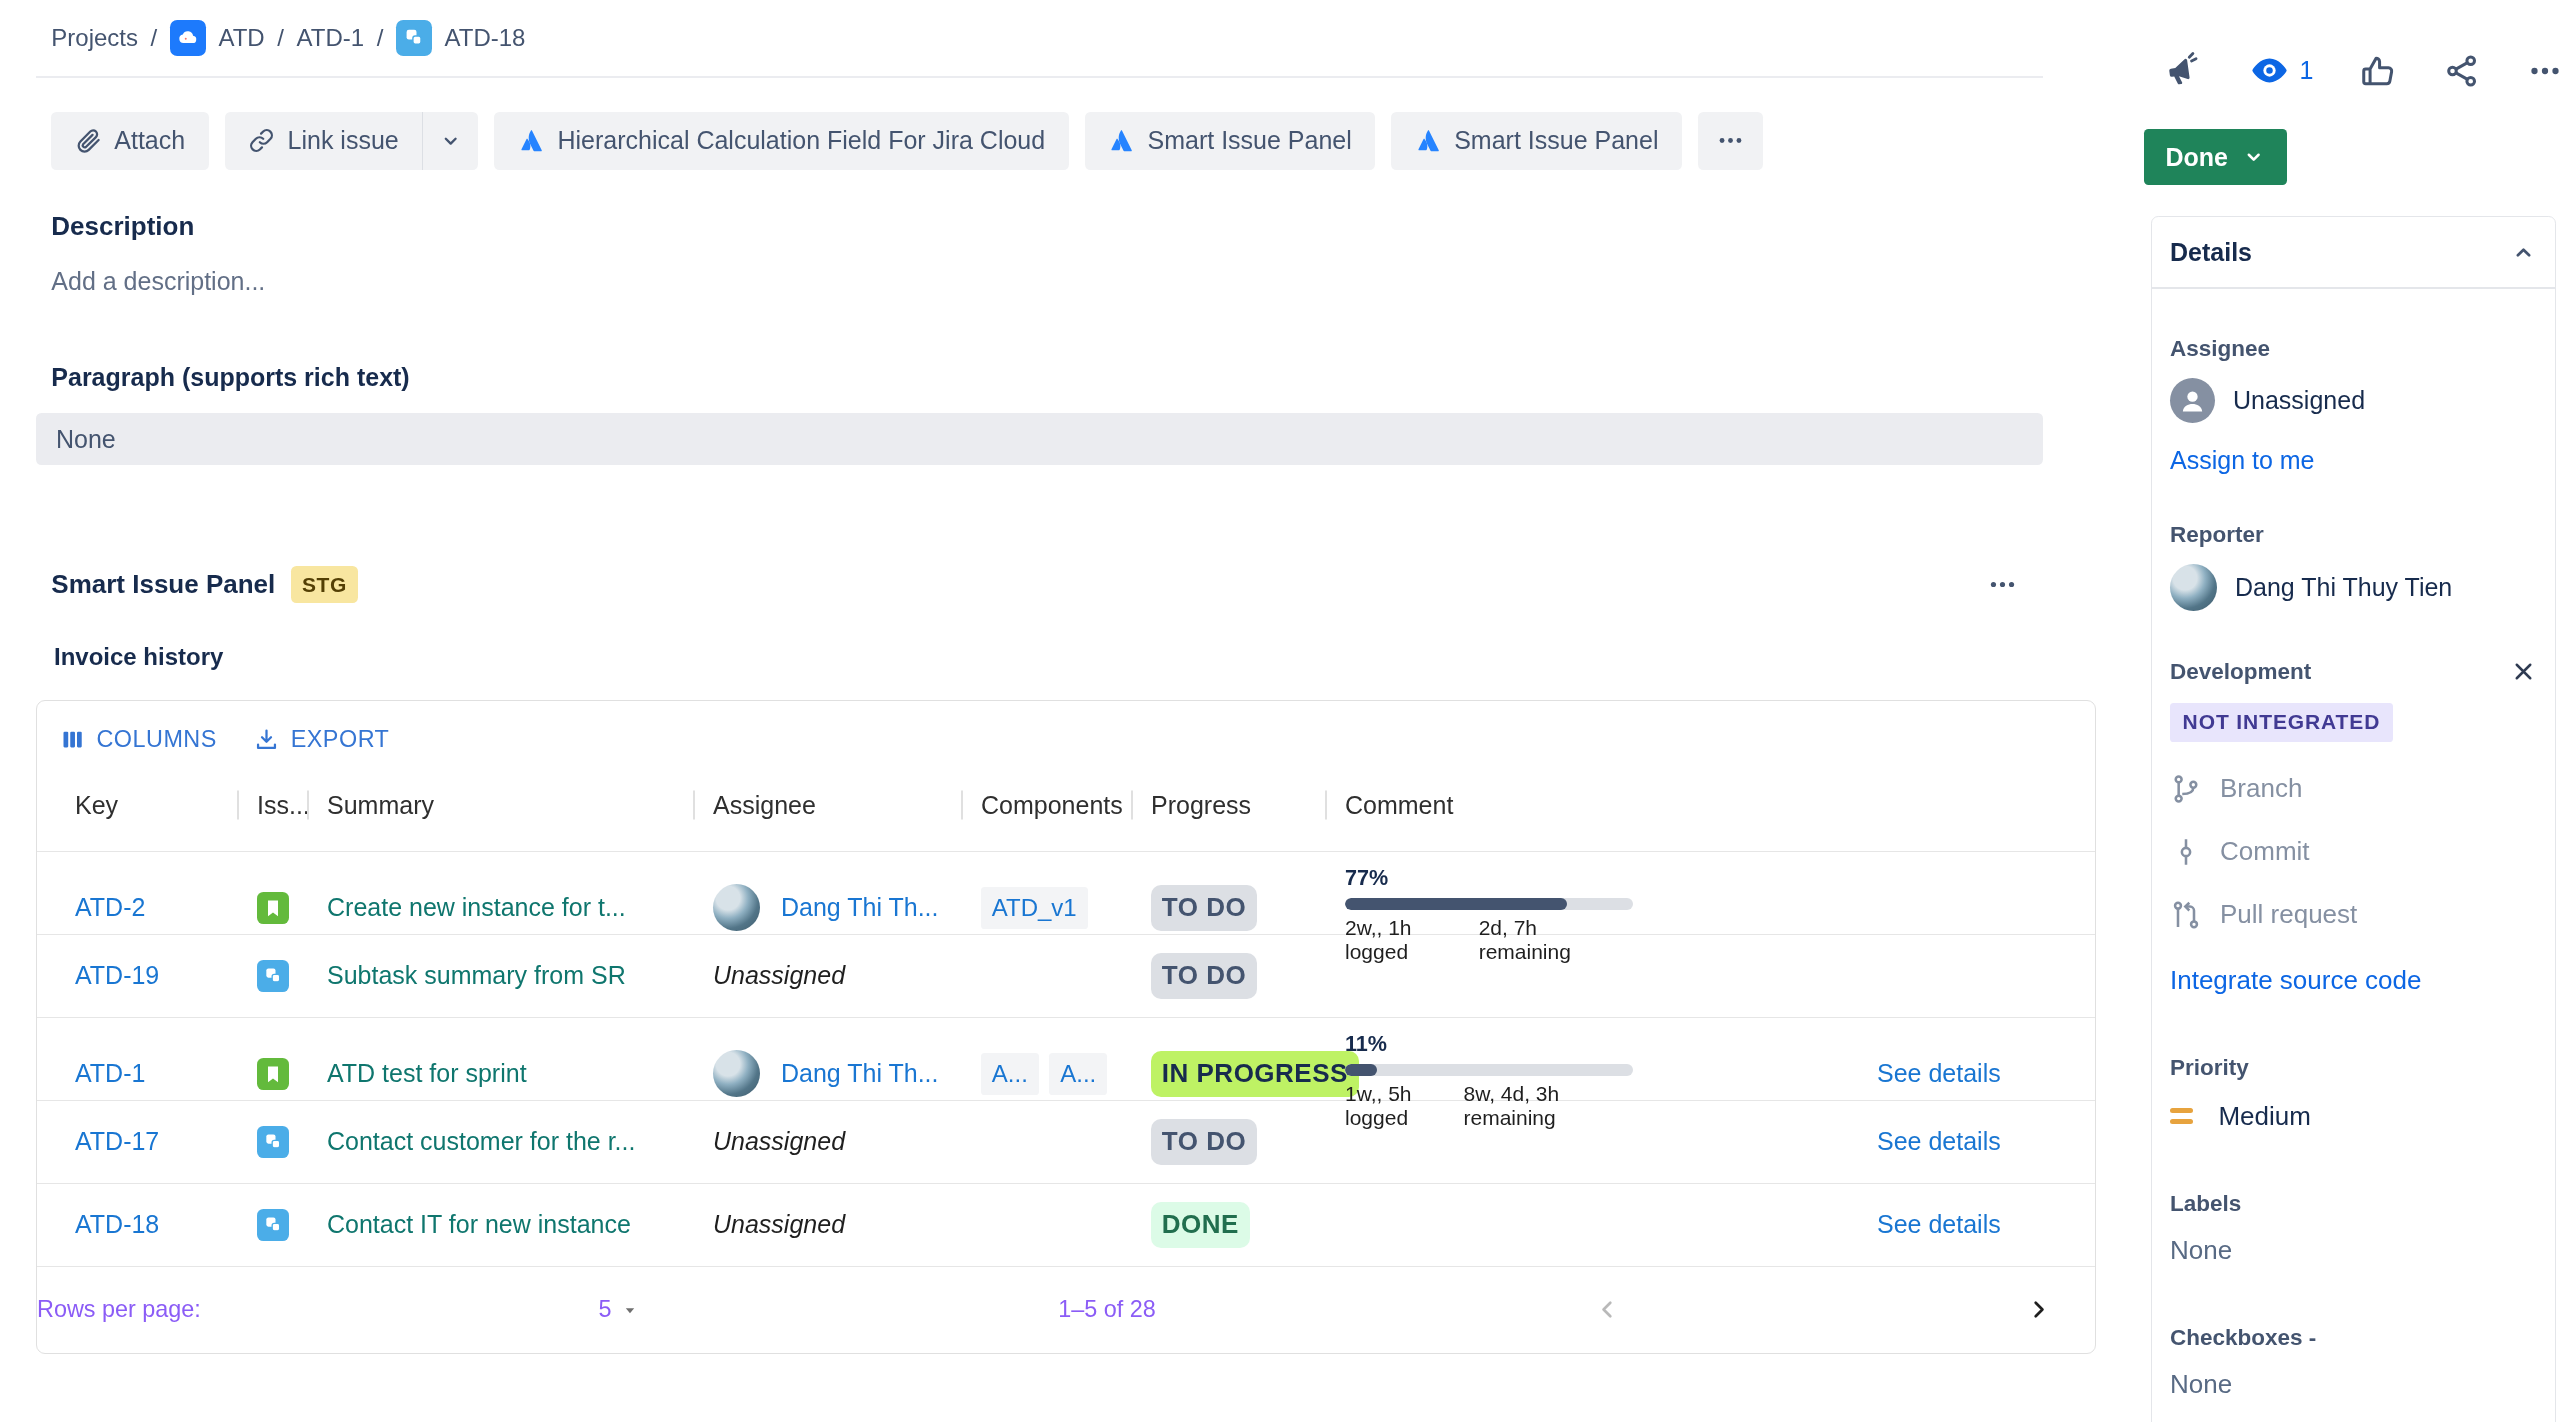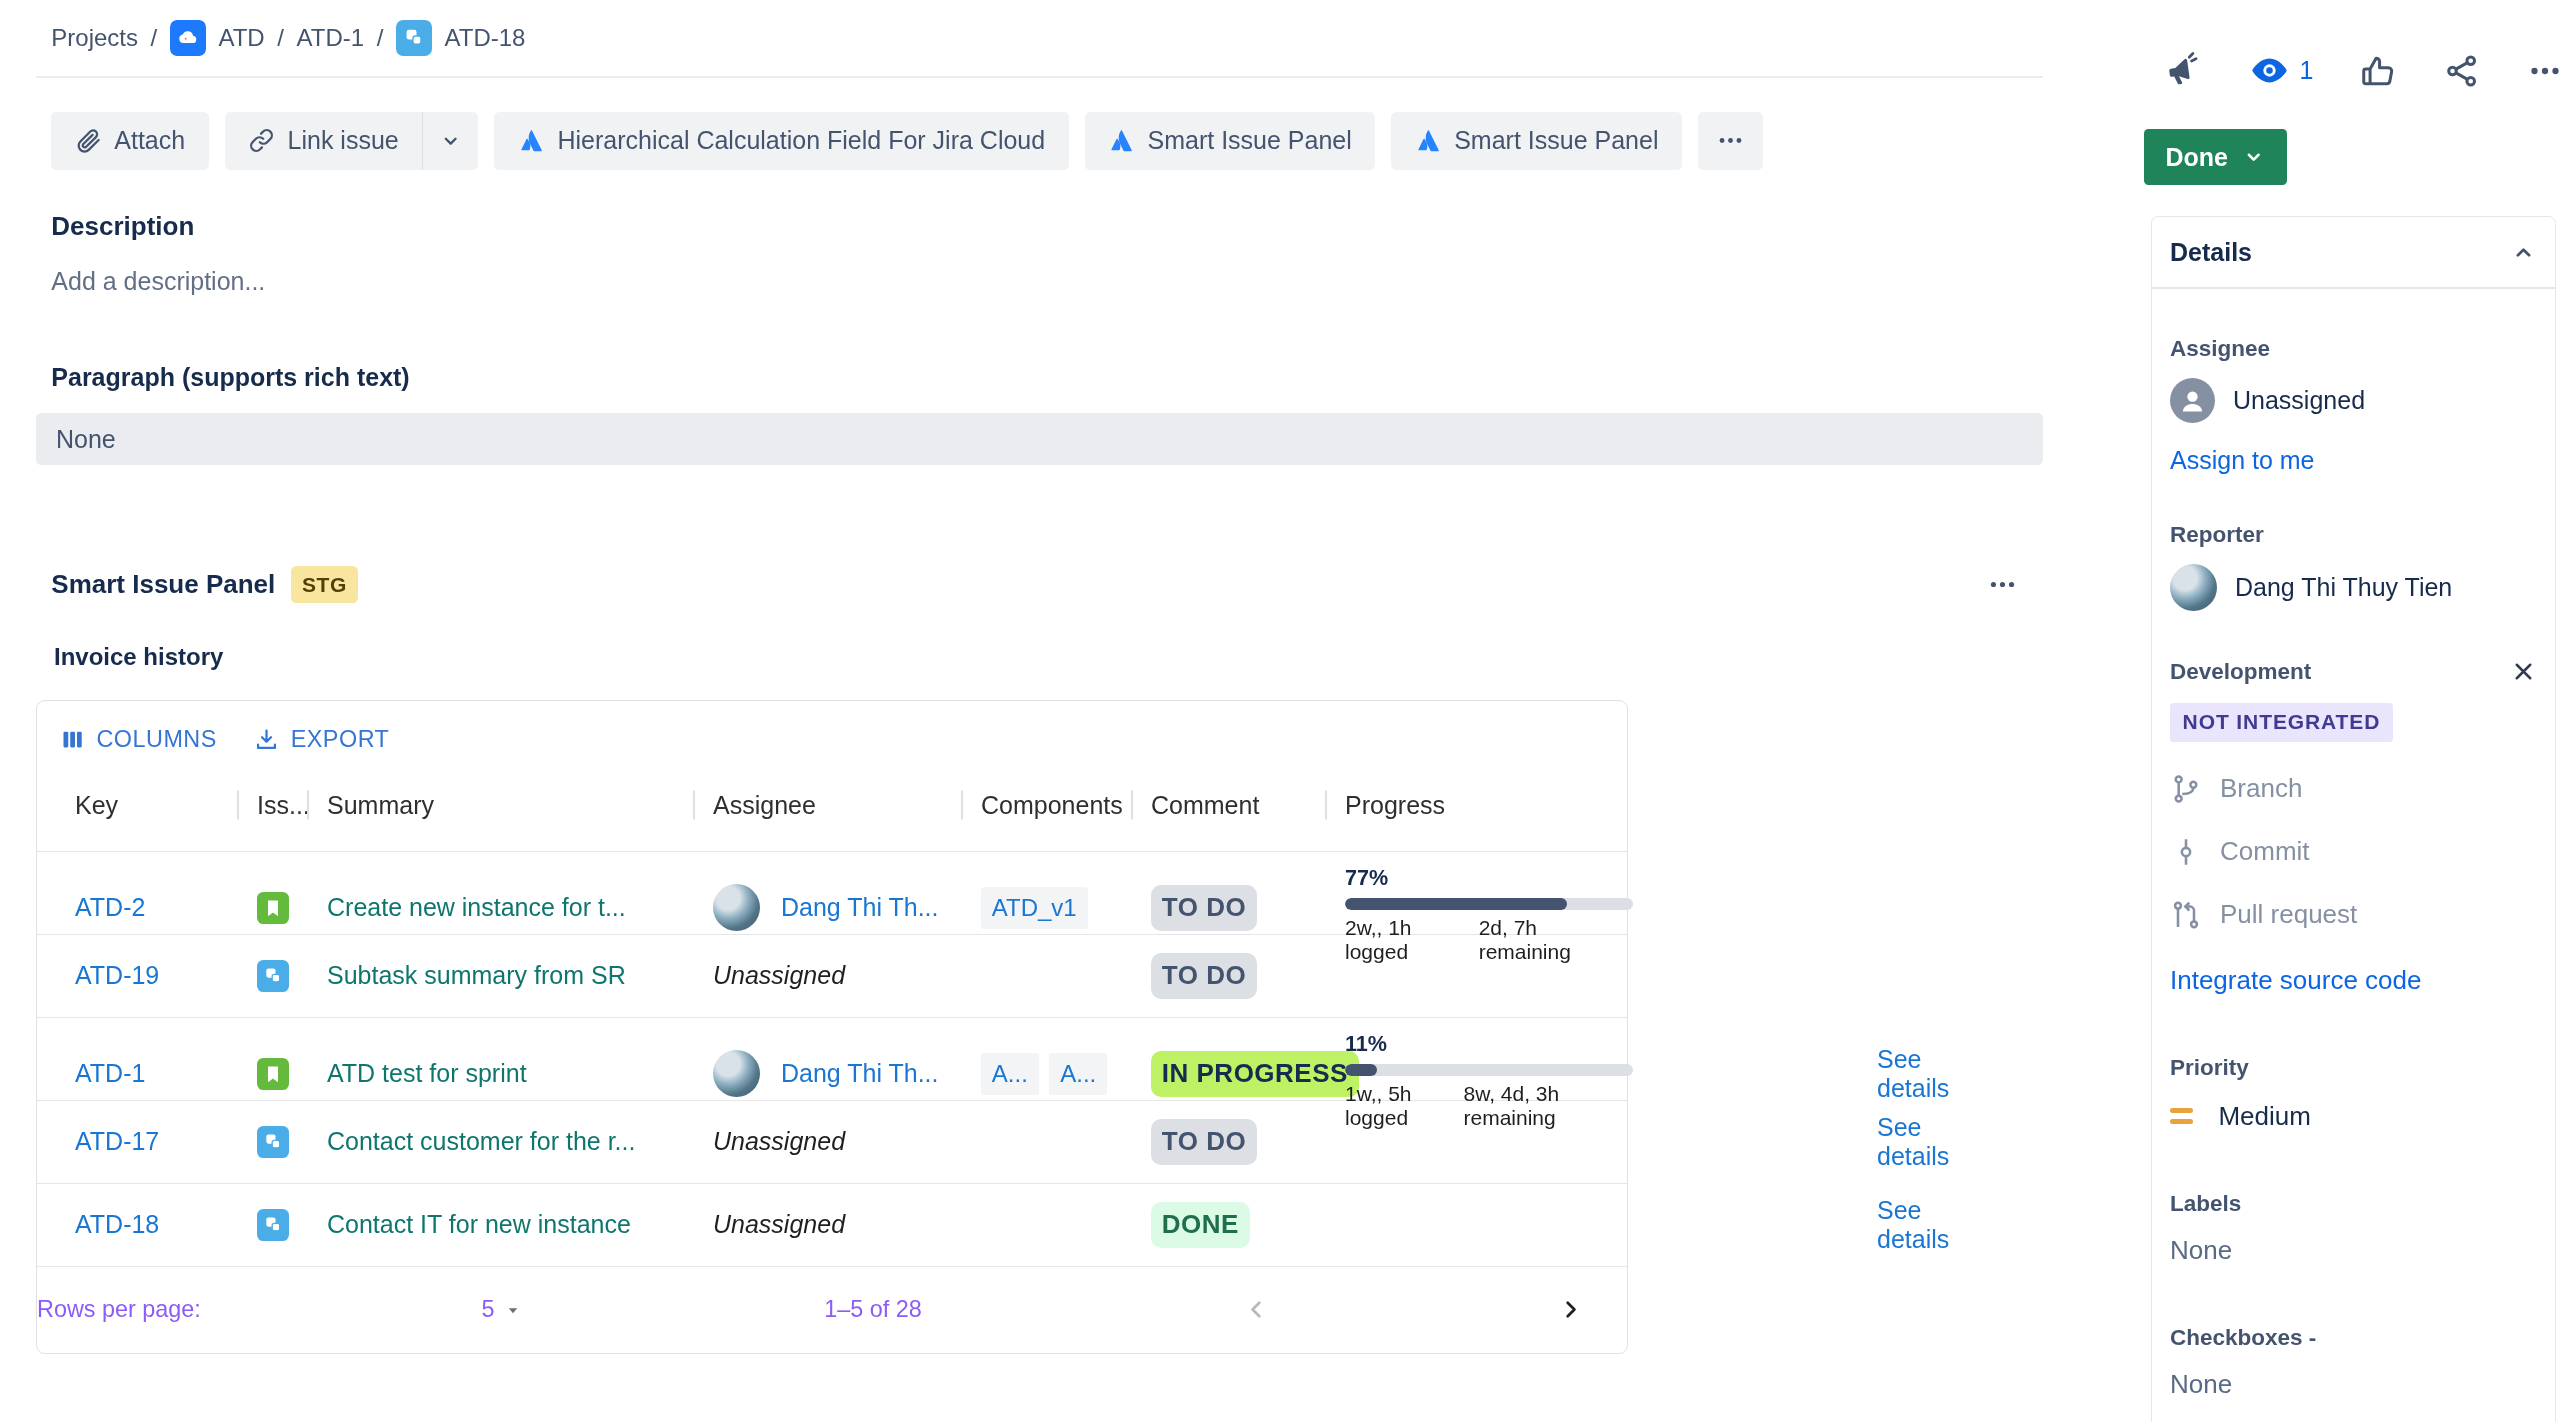--- a/index.html
+++ b/index.html
@@ -41,21 +41,21 @@
 
   .section-head { display:flex; align-items:center; gap:16px; margin:101px 0 0 15.3px; }
   .section-title { font-size:26px; font-weight:700; }
   .stg-badge { background:#f8e6a0; color:#533f04; font-size:21px; font-weight:700;
     padding:6.3px 10.8px; border-radius:5.4px; letter-spacing:0.5px; }
   .section-more { margin-left:auto; margin-right:25px; color:#44546f; cursor:pointer; }
 
   .sub-title { font-size:24px; font-weight:700; margin:40px 0 0 18px; }
 
   
-  .panel { margin-top:29px; border:1.8px solid #e0e0e0; border-radius:9px; width:1592px; background:#fff; }
+  .panel { margin-top:29px; border:1.8px solid #e0e0e0; border-radius:9px; width:2060px; background:#fff; }
   .grid-toolbar { display:flex; align-items:center; gap:36px; padding:18px 0 0 21.6px; height:59px; }
   .gbtn { display:flex; align-items:center; gap:10.8px; color:#3575d3; font-size:23.4px; font-weight:500;
     letter-spacing:0.5px; background:none; border:none; cursor:pointer; }
 
   .tr { display:grid; grid-template-columns:200px 70px 386px 268px 170px 194px 532px 1fr;
     align-items:center; border-bottom:0.9px solid #e6e6e6; }
   .tr.head { height:92px; }
   .tr.body { height:83px; }
   .tr.body:last-of-type { border-bottom:0.9px solid #e6e6e6; }
   .td, .th { padding-left:20px; position:relative; display:flex; align-items:center; min-width:0; }
@@ -268,22 +268,22 @@
           <span>EXPORT</span>
         </button>
       </div>
 
       <div class="tr head">
         <div class="th th-key">Key</div>
         <div class="th">Iss...</div>
         <div class="th">Summary</div>
         <div class="th">Assignee</div>
         <div class="th">Components</div>
+        <div class="th">Progress</div>
         <div class="th">Comment</div>
-        <div class="th">Progress</div>
       </div>
 
       <div class="tr body">
         <div class="td td-key">
             <a>ATD-2</a>
           </div>
         <div class="td">
             <span class="ticon story">
           <svg width="20" height="20" viewBox="0 0 24 24">
                 <path d="M6 3h12v19l-6-4.6L6 22z" fill="#fff"></path>

